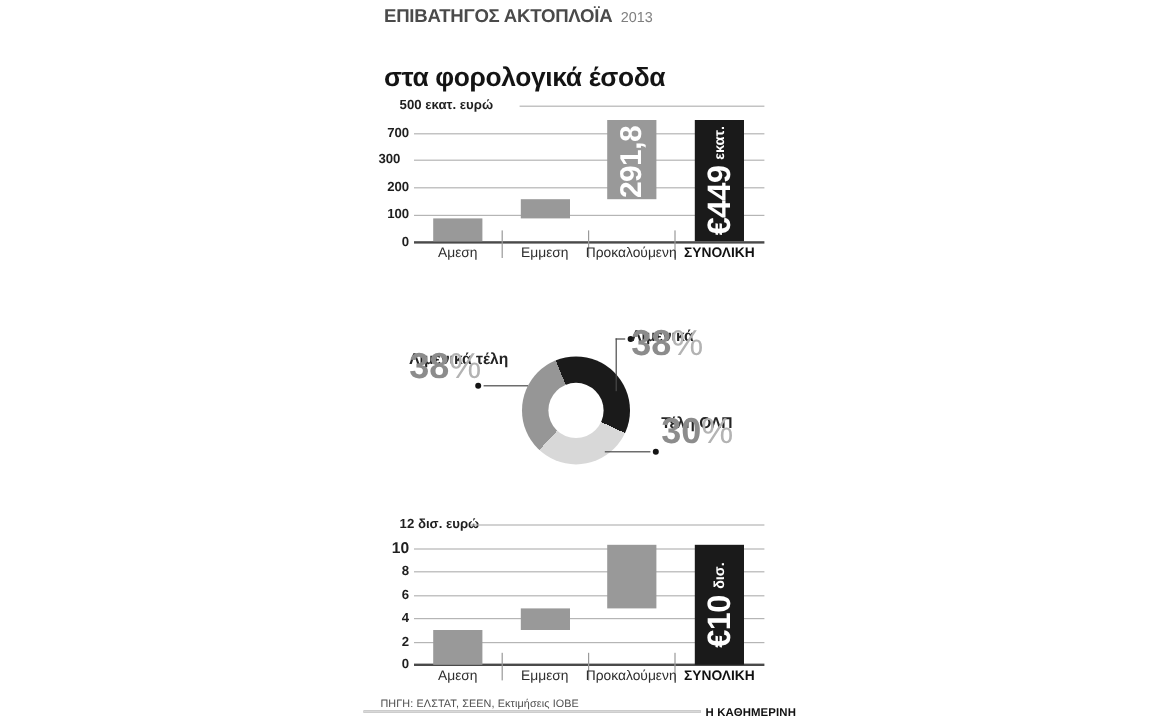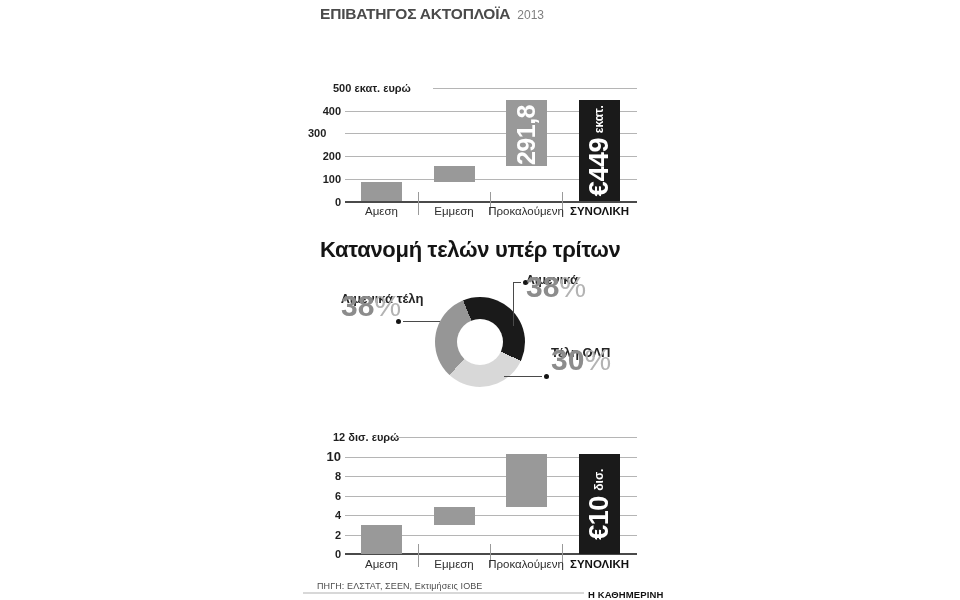--- a/index.html
+++ b/index.html
@@ -53,34 +53,34 @@
 </head>
 <body>
 
 <div id="page">
 
   <div id="kicker" class="abs">
     <span class="k">ΕΠΙΒΑΤΗΓΟΣ ΑΚΤΟΠΛΟΪΑ</span>
     <span class="y">2013</span>
   </div>
 
-  <h1 id="t1" class="abs"><br></h1>
+  <h1 id="t1" class="abs"><br><span>στα φορολογικά έσοδα</span></h1>
 
   <div id="chart1" class="chart-layer">
       <div style="left: 333px; top: 81px; font-size: 11px; line-height: 14px; font-weight: bold; color: rgb(31, 31, 31); white-space: nowrap;">500 εκατ. ευρώ</div>
       <div style="left: 433px; top: 88px; width: 204px; height: 1px; background: rgb(181, 181, 181);"></div>
       <div style="left: 308px; top: 194.5px; width: 33px; text-align: right; font-size: 11px; line-height: 14px; font-weight: bold; color: rgb(31, 31, 31);">0</div>
       <div style="left: 345px; top: 179px; width: 292px; height: 1px; background: rgb(181, 181, 181);"></div>
       <div style="left: 308px; top: 171.8px; width: 33px; text-align: right; font-size: 11px; line-height: 14px; font-weight: bold; color: rgb(31, 31, 31);">100</div>
       <div style="left: 345px; top: 156px; width: 292px; height: 1px; background: rgb(181, 181, 181);"></div>
       <div style="left: 308px; top: 149.1px; width: 33px; text-align: right; font-size: 11px; line-height: 14px; font-weight: bold; color: rgb(31, 31, 31);">200</div>
       <div style="left: 345px; top: 133px; width: 292px; height: 1px; background: rgb(181, 181, 181);"></div>
-      <div style="left: 308px; top: 126.4px; width: 33px; text-align: left; font-size: 11px; line-height: 14px; font-weight: bold; color: rgb(31, 31, 31);">300</div>
+      <div style="left: 308px; top: 126.4px; width: 33px; text-align: center; font-size: 11px; line-height: 14px; font-weight: bold; color: rgb(31, 31, 31);">300</div>
       <div style="left: 345px; top: 111px; width: 292px; height: 1px; background: rgb(181, 181, 181);"></div>
-      <div style="left: 308px; top: 103.7px; width: 33px; text-align: right; font-size: 11px; line-height: 14px; font-weight: bold; color: rgb(31, 31, 31);">400</div>
+      <div style="left: 308px; top: 103.7px; width: 33px; text-align: right; font-size: 11px; line-height: 14px; font-weight: bold; color: rgb(31, 31, 31);">700</div>
       <div style="left: 345px; top: 200.5px; width: 292px; height: 2px; background: rgb(74, 74, 74);"></div>
       <div style="left: 418px; top: 192px; width: 1px; height: 23px; background: rgb(154, 154, 154);"></div>
       <div style="left: 490px; top: 192px; width: 1px; height: 23px; background: rgb(154, 154, 154);"></div>
       <div style="left: 562px; top: 192px; width: 1px; height: 23px; background: rgb(154, 154, 154);"></div>
       <div style="left: 361px; top: 182.205px; width: 41px; height: 19.295px; background: rgb(153, 153, 153);"></div>
       <div style="left: 327.5px; top: 204px; width: 108px; text-align: center; font-size: 11.5px; line-height: 14px; font-weight: normal; color: rgb(46, 46, 46);">Αμεση</div>
       <div style="left: 433.5px; top: 165.816px; width: 41px; height: 16.3894px; background: rgb(153, 153, 153);"></div>
       <div style="left: 400px; top: 204px; width: 108px; text-align: center; font-size: 11.5px; line-height: 14px; font-weight: normal; color: rgb(46, 46, 46);">Εμμεση</div>
       <div style="left: 505.5px; top: 99.577px; width: 41px; height: 66.2386px; background: rgb(153, 153, 153);">
         <div class="vwrap top">
@@ -89,21 +89,20 @@
       </div>
       <div style="left: 472px; top: 204px; width: 108px; text-align: center; font-size: 11.5px; line-height: 14px; font-weight: normal; color: rgb(46, 46, 46);">Προκαλούμενη</div>
       <div style="left: 579px; top: 99.577px; width: 41px; height: 101.923px; background: rgb(26, 26, 26);">
         <div class="vwrap">
           <span class="vtext"><span class="big">€449</span><span class="small">εκατ.</span></span>
         </div>
       </div>
       <div style="left: 545.5px; top: 204px; width: 108px; text-align: center; font-size: 11.5px; line-height: 14px; font-weight: bold; color: rgb(17, 17, 17);">ΣΥΝΟΛΙΚΗ</div>
     </div>
 
-  <h2 id="t2" class="abs">Κατανομή τελών υπέρ τρίτων</h2>
 
   <div id="chart2" class="chart-layer">
     <div id="donut" style="background: conic-gradient(from -22deg, rgb(26, 26, 26) 0deg, rgb(26, 26, 26) 136.8deg, rgb(216, 216, 216) 136.8deg, rgb(216, 216, 216) 244.8deg, rgb(150, 150, 150) 244.8deg, rgb(150, 150, 150) 360deg);"></div>
     <div id="donut-hole"></div>
 
     <div id="line38" class="callout-line">
         <span class="dot"></span>
       </div>
     <div id="line32" class="callout-line">
         <span class="dot"></span>

